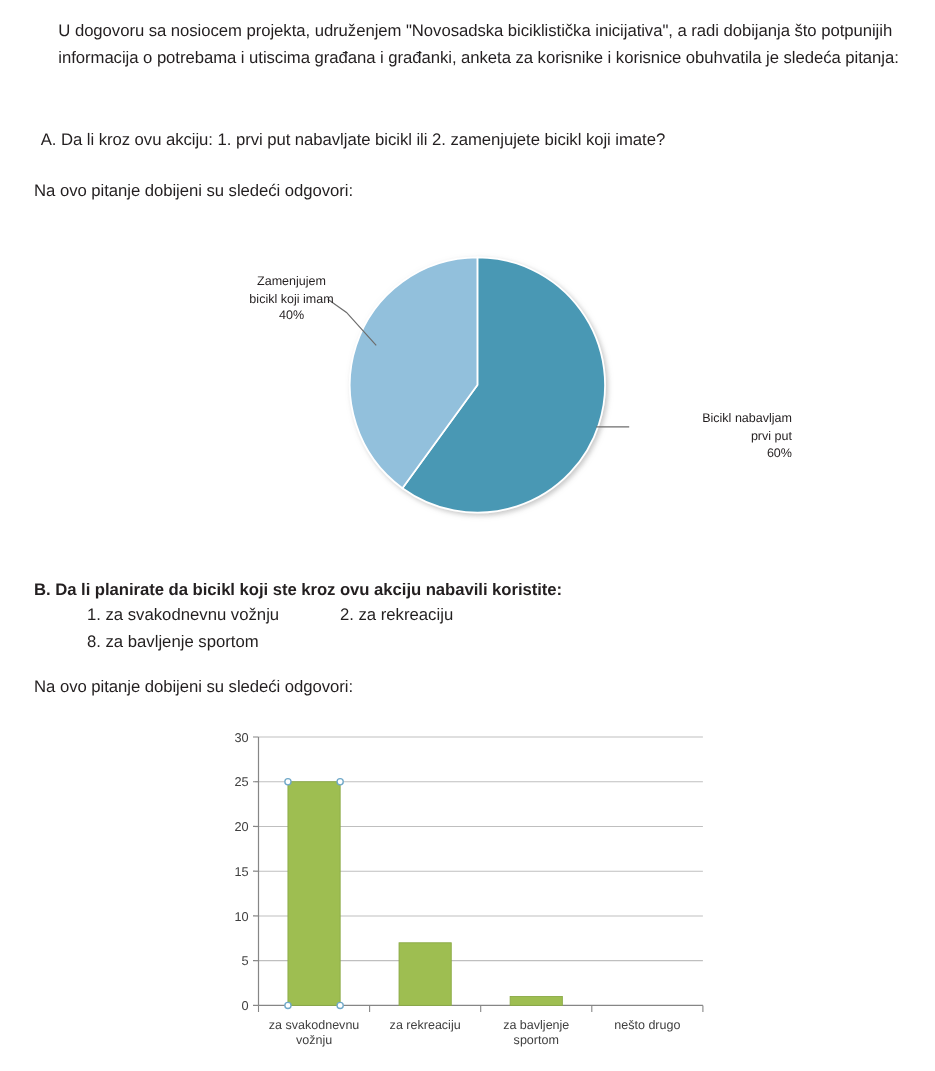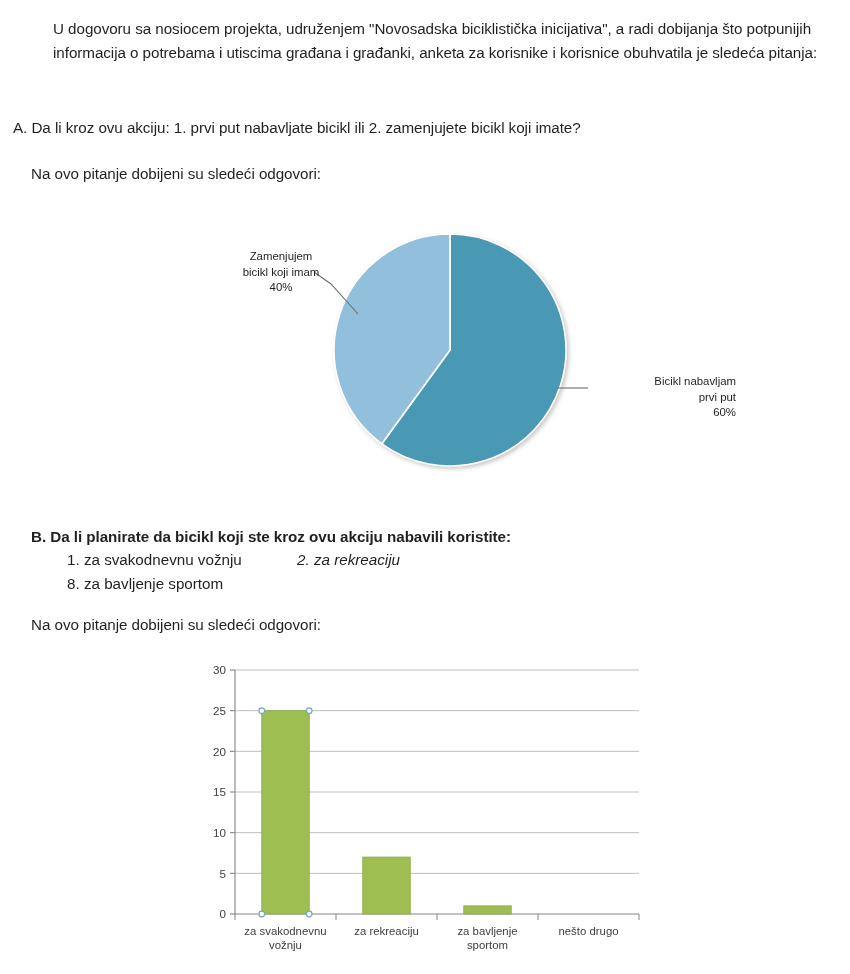--- a/index.html
+++ b/index.html
@@ -25,44 +25,44 @@
   
   .para {
     position: absolute;
     font-size: 15.2px;
     line-height: 23.5px;
     color: #231f20;
     letter-spacing: -0.05px;
   }
 
   #intro-paragraph { left: 31px; top: 17px; width: 800px; margin-left: 22px; }
-  #question-a      { left: 13px; top: 116px; width: 790px; }
+  #question-a      { left: 37px; top: 116px; width: 790px; }
   #answers-intro-a { left: 31px; top: 162px; width: 500px; }
   #question-b      { left: 31px; top: 525px; width: 700px; font-weight: bold; }
   #answers-intro-b { left: 31px; top: 613px; width: 500px; }
 
   .opts {
     position: absolute;
     left: 31px;
     top: 525px;
     width: 700px;
     font-size: 15.2px;
     line-height: 23.5px;
   }
   .opt-row {
     display: flex;
-    margin-left: 36px;
+    margin-left: 48px;
   }
   .opt-col-1 { width: 230px; flex: 0 0 230px; }
-  .opt-col-2 { flex: 1 1 auto; font-style: italic; }
+  .opt-col-2 { flex: 1 1 auto; }
 
   
   #pie-chart {
     position: absolute;
-    left: 196px;
+    left: 180px;
     top: 222px;
     width: 540px;
     height: 260px;
   }
   #pie-svg {
     position: absolute;
     left: 0; top: 0;
     width: 540px;
     height: 260px;
   }

